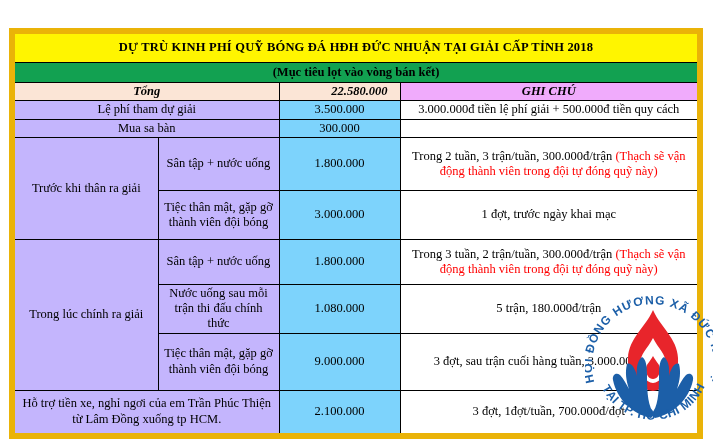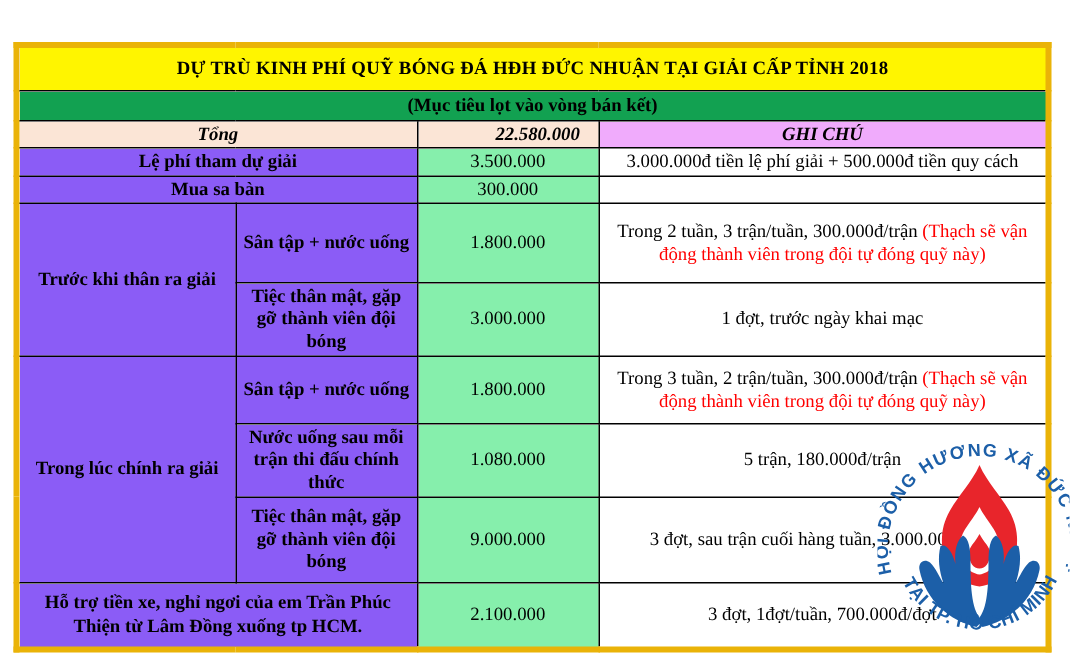--- a/index.html
+++ b/index.html
@@ -4,21 +4,21 @@
 <style>
   html,body{margin:0;padding:0;}
   body{
     width:713px;height:439px;position:relative;overflow:hidden;
     background:#ffffff;
     font-family:"Liberation Serif", serif;
   }
   .sheet{position:absolute;left:9px;top:28px;}
   table.budget{
     border-collapse:collapse;table-layout:fixed;width:688px;
-    border:4px solid #eab308;
+    border:6px solid #eab308;
   }
   table.budget td{
     border:1px solid #000;
     padding:1px 4px;
     font-size:12.5px;
     color:#000;
     text-align:center;
     vertical-align:middle;
     line-height:1.22;
     overflow:hidden;
@@ -28,23 +28,23 @@
     font-size:16.5px;letter-spacing:.2px;
   }
   td.subtitle-cell{
     background:#12A151;color:#CE0000;font-weight:bold;font-size:12.5px;
   }
   td.hdr{
     background:#FBE5D6;color:#FF0000;font-weight:bold;font-style:italic;
     font-size:13px;
   }
   td.hdr-note{background:#f0abfc;}
-  td.cat, td.sub, td.lbl{background:#8b5cf6;font-weight:bold;}
+  td.cat, td.sub, td.lbl{background:#c4b5fd;}
   td.amt{
-    background:#86efac;text-align:right;padding-right:12px;font-size:12.5px;
+    background:#7dd3fc;text-align:right;padding-right:12px;font-size:12.5px;
   }
   td.note{background:#ffffff;font-size:12.2px;}
   .red-note{color:#FF0000;}
   
   tr.r-title td{height:26px;}
   tr.r-sub td{height:17px;}
   tr.r-hdr td{height:15px;text-align:center;}
   tr.r-lephi td{height:13px;}
   tr.r-mua td{height:15px;}
   tr.r-san1 td{height:50px;}

